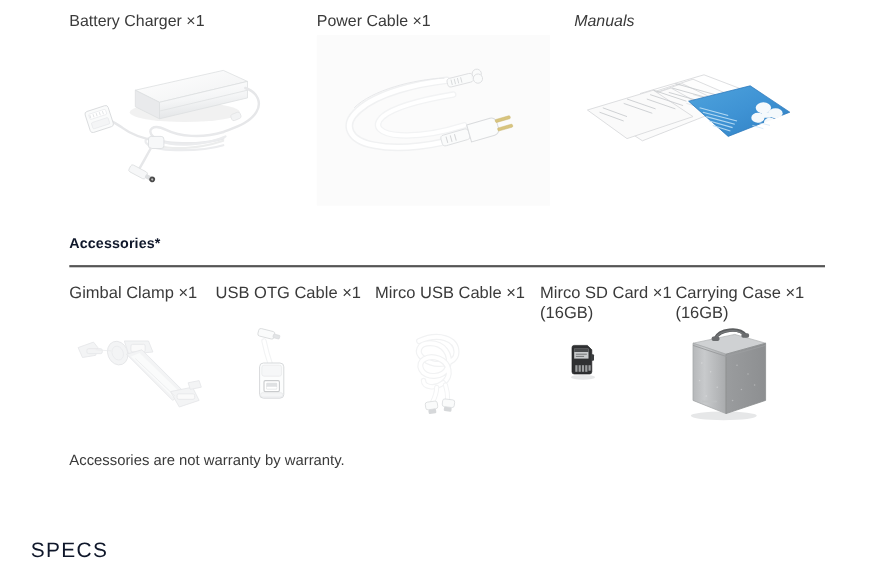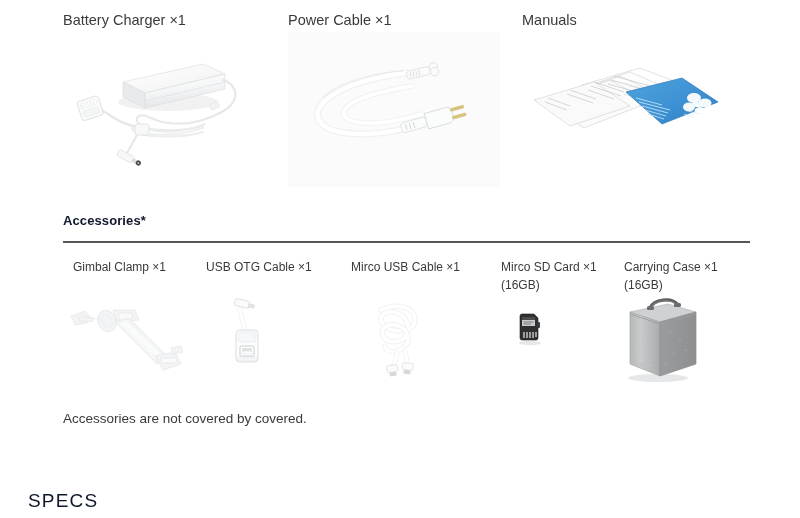--- a/index.html
+++ b/index.html
@@ -30,21 +30,21 @@
     width: 800px;
     height: 200px;
   }
   .top-cell {
     position: absolute;
     top: 0;
     height: 200px;
   }
   .top-cell.c0 { left: 63px;  width: 222px; }
   .top-cell.c1 { left: 288px; width: 212px; text-align: center; }
-  .top-cell.c2 { left: 522px; width: 225px; }
+  .top-cell.c2 { left: 522px; width: 225px; font-style: italic; }
 
   .top-cell .panel-bg {
     position: absolute;
     left: 0;
     top: 32px;
     width: 100%;
     height: 155px;
     background: #fbfbfb;
   }
   .top-cell.c0 .panel-bg { background: #ffffff; }
@@ -104,25 +104,24 @@
   .acc-cell.a0 { left: 63px; }
   .acc-cell.a1 { left: 196px; }
   .acc-cell.a2 { left: 341px; }
   .acc-cell.a3 { left: 491px; }
   .acc-cell.a4 { left: 614px; width: 140px; }
 
   .acc-label {
     position: absolute;
     left: 0;
     top: 6px;
-    font-size: 12px;
+    font-size: 15px;
     line-height: 18px;
     color: #3a3a3a;
     white-space: nowrap;
-    margin-left: 10px;
   }
   .acc-label .sub { display: block; }
 
   .acc-img {
     position: absolute;
     left: 0;
     top: 42px;
     width: 132px;
     height: 92px;
   }
@@ -505,17 +504,17 @@
           </g>
 
           <g fill="#bfc1c3" opacity="0.75">
             <rect x="24" y="70" width="14" height="2" rx="1"></rect>
           </g>
         </svg>
       </div>
     </div>
   </div>
 
-  <div class="footnote">Accessories are not covered by covered.</div>
+  <div class="footnote">Accessories are not warranty by warranty.</div>
 
   <div class="specs-title">SPECS</div>
 
 </div>
 
 </body></html>

